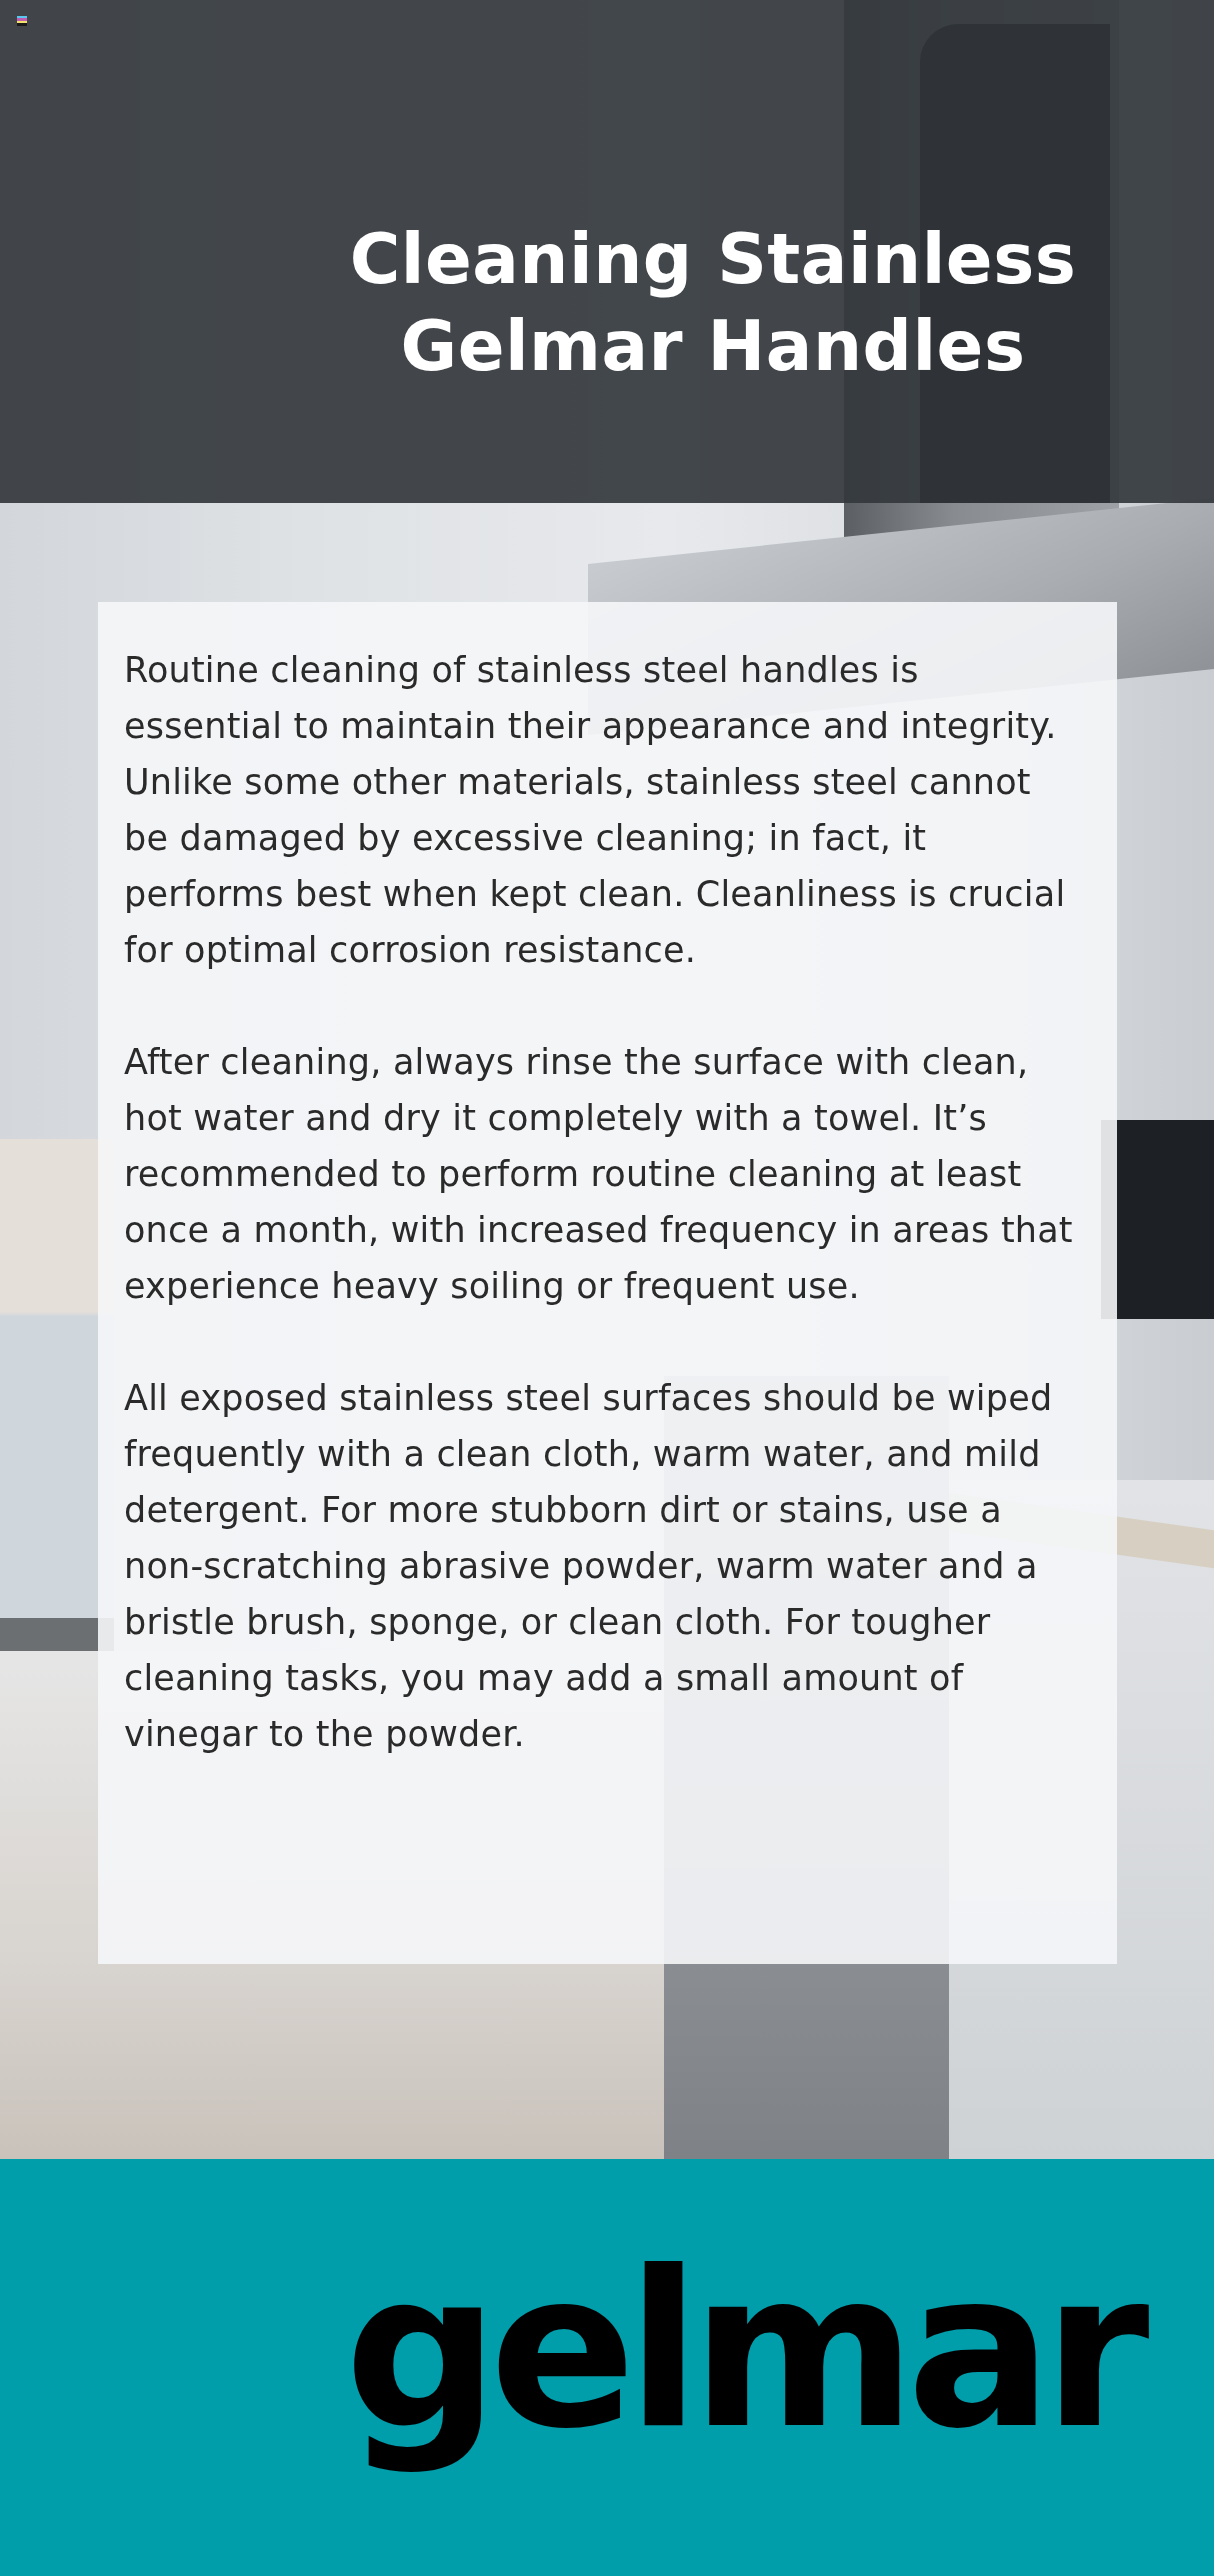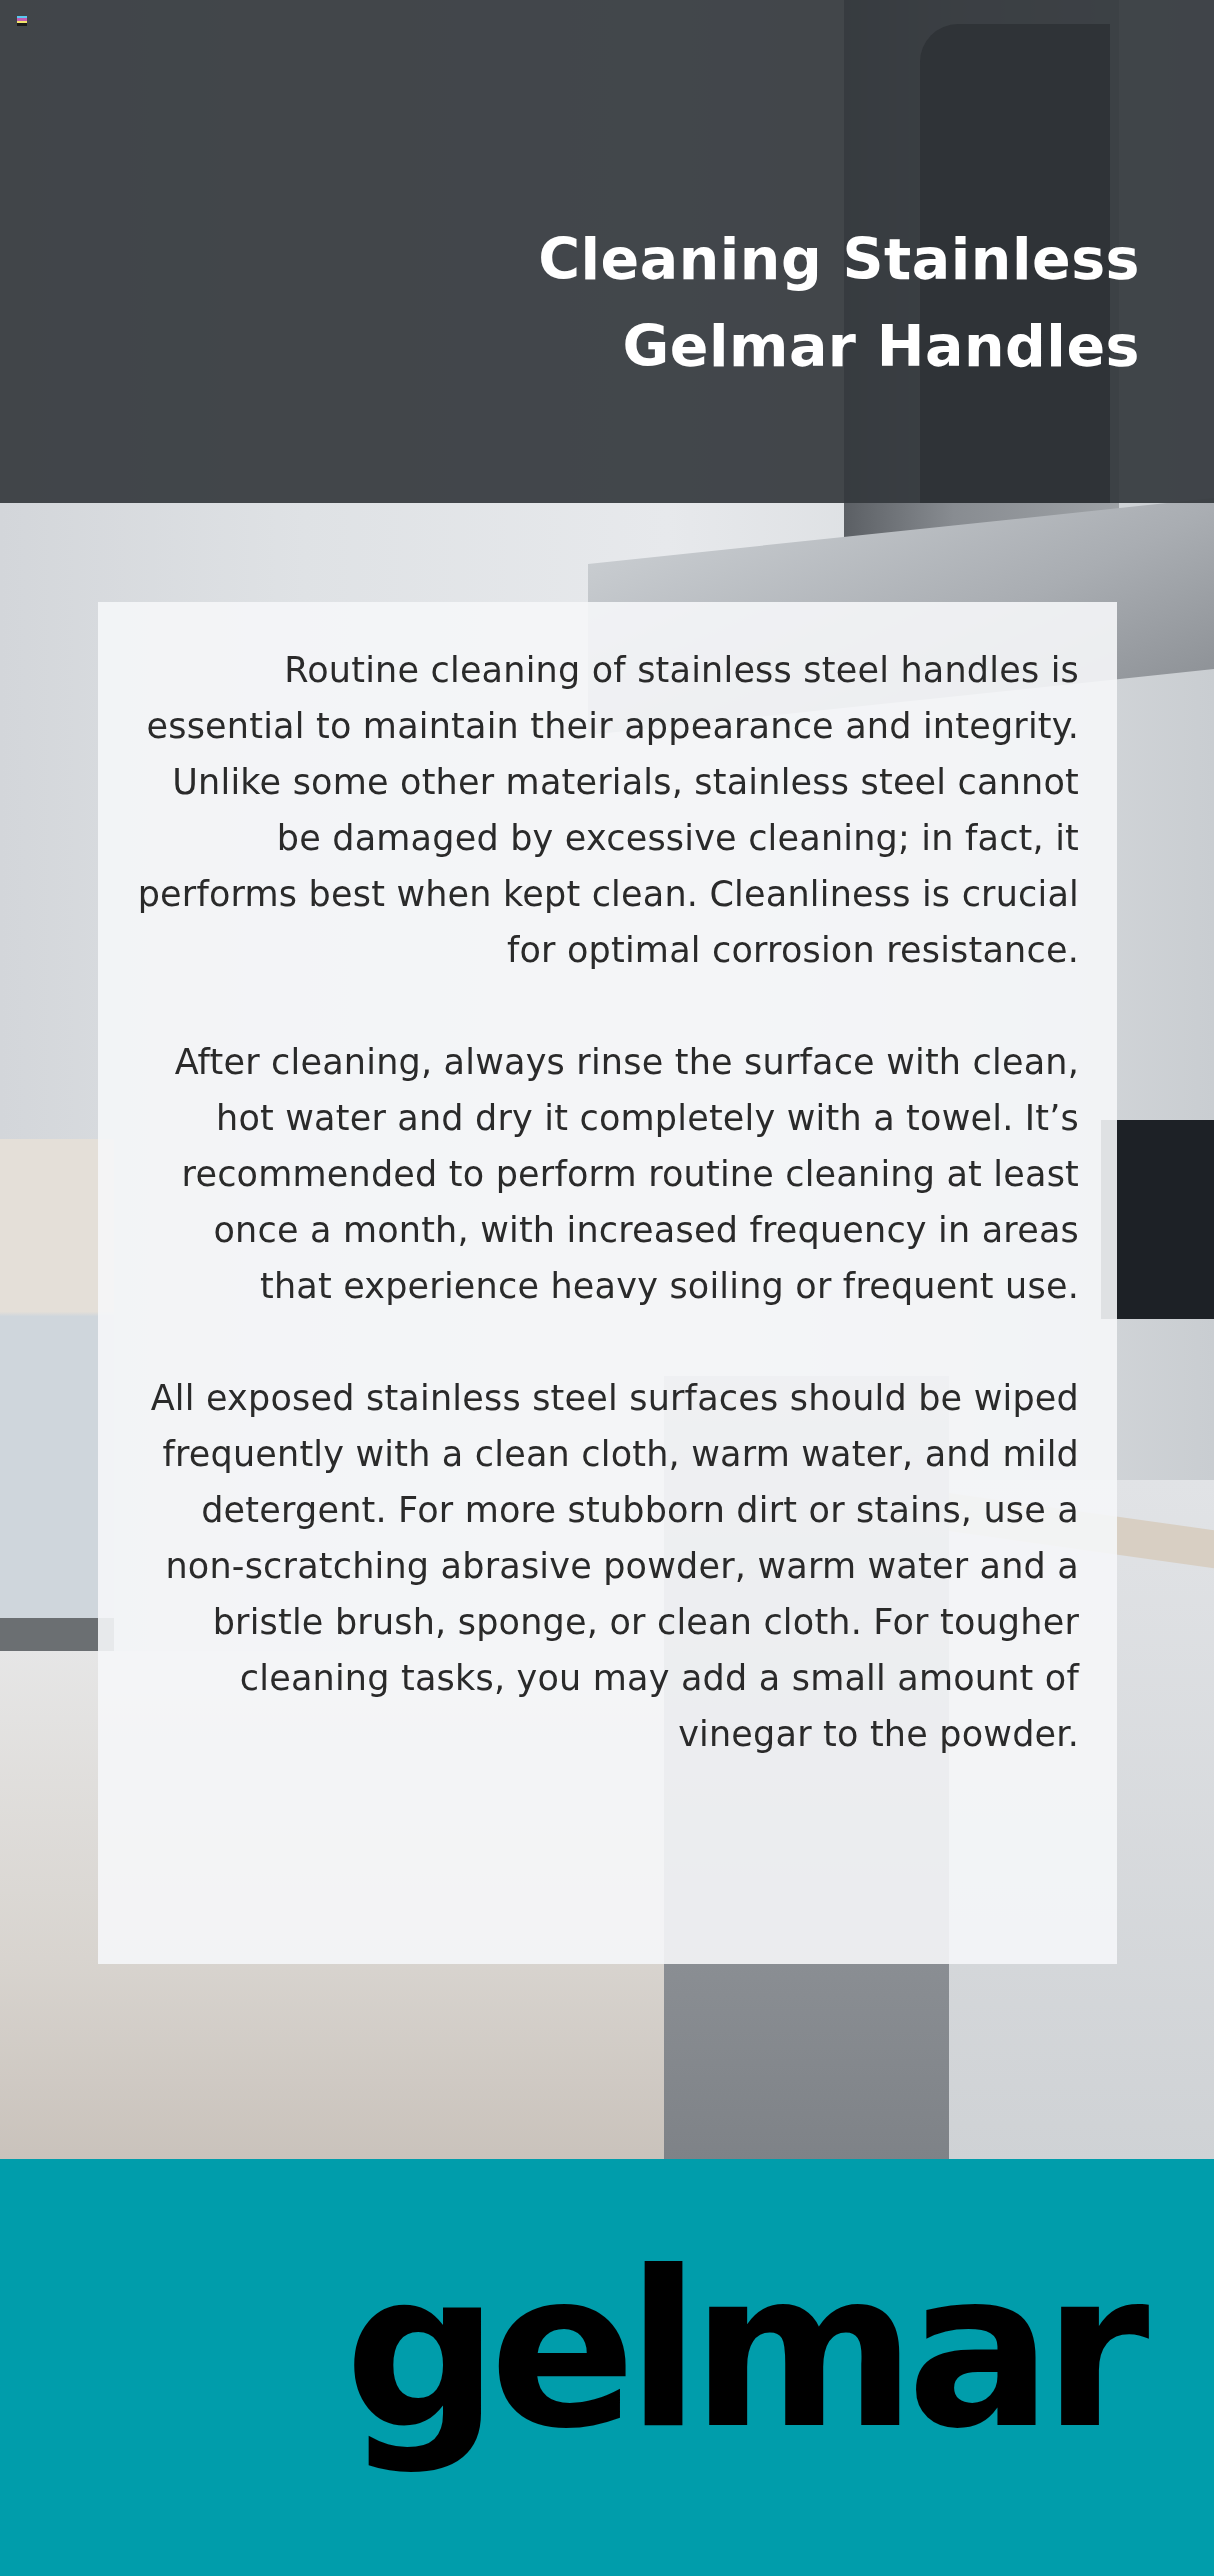--- a/index.html
+++ b/index.html
@@ -66,31 +66,30 @@
       border-top-left-radius: 38px;
     }
     .corner-icon {
       position: absolute; left: 17px; top: 16px; width: 9.5px; height: 9.5px;
       display: flex; flex-direction: column;
     }
     .corner-icon span { display: block; height: 2.4px; width: 9.5px; }
 
     .title {
       position: absolute; right: 74px; top: 216px; width: 854px;
-      text-align: right; color: #ffffff;
+      text-align: center; color: #ffffff;
       font-family: "DejaVu Sans", sans-serif;
       font-weight: 700;
-      font-size: 57px; line-height: 87px; letter-spacing: 0.5px;
+      font-size: 69px; line-height: 87px; letter-spacing: 0.5px;
     }
 
     .card {
       position: absolute; left: 98px; top: 602px; width: 1019px; height: 1362px;
       background: rgba(245, 246, 248, 0.90);
-      padding: 40px 38px 0 38px;
-      text-align: right;
+      padding: 40px 38px 0 26px;
     }
     .card p {
       color: #2a2a2a;
       font-family: "DejaVu Sans", sans-serif;
       font-size: 35px; line-height: 56px;
       letter-spacing: 0.2px;
       margin-bottom: 56px;
     }
 
     .footer {

